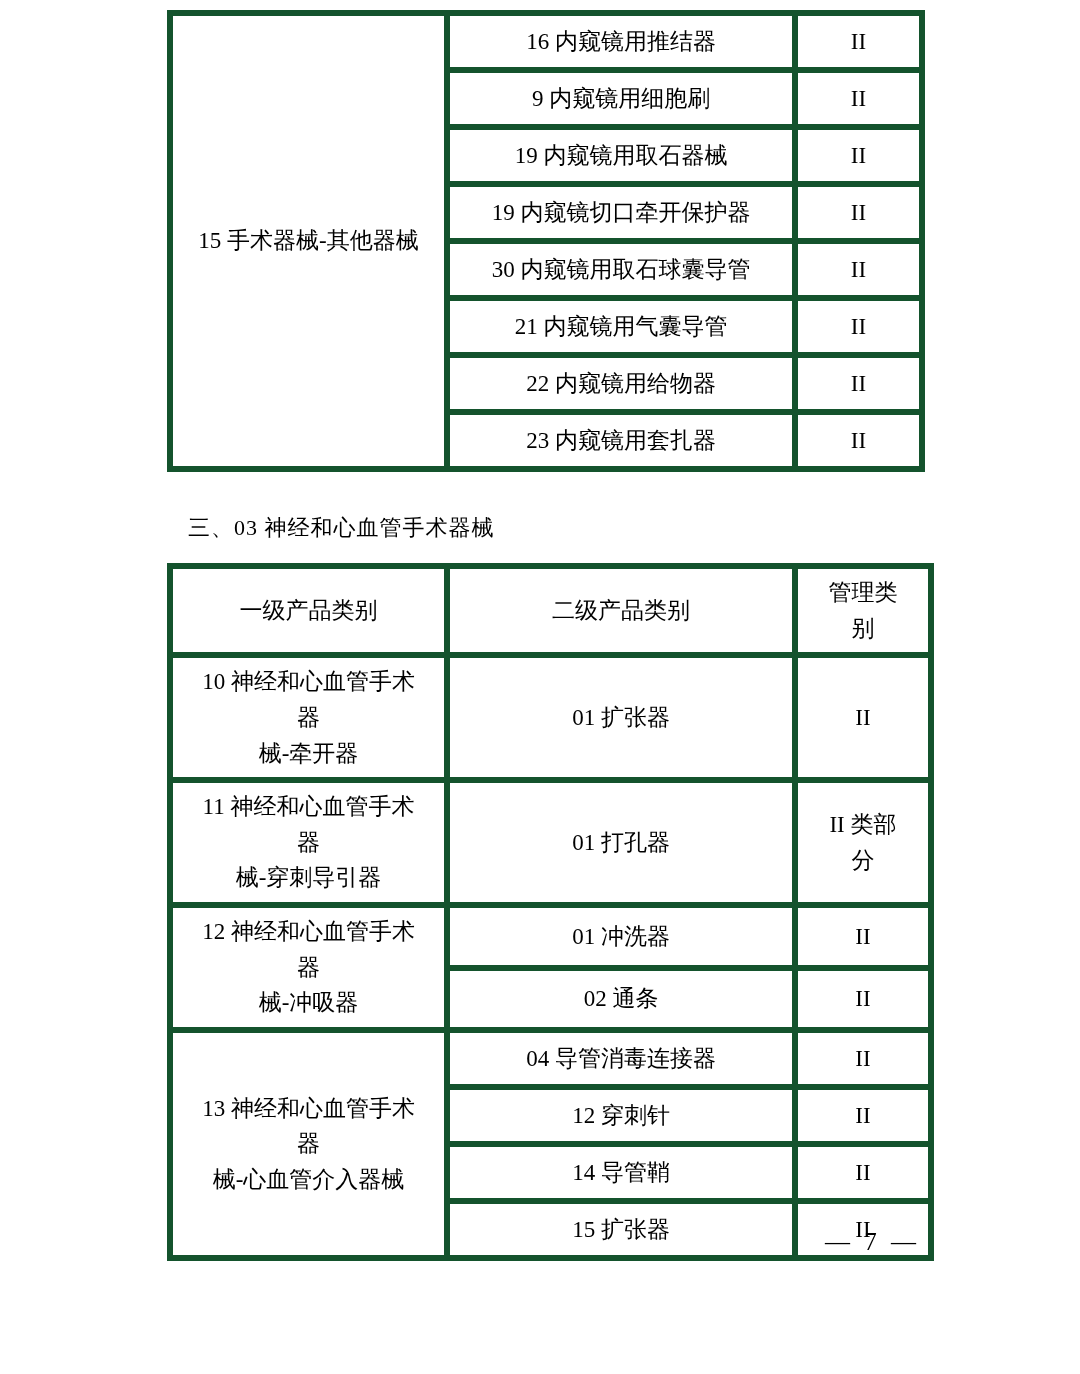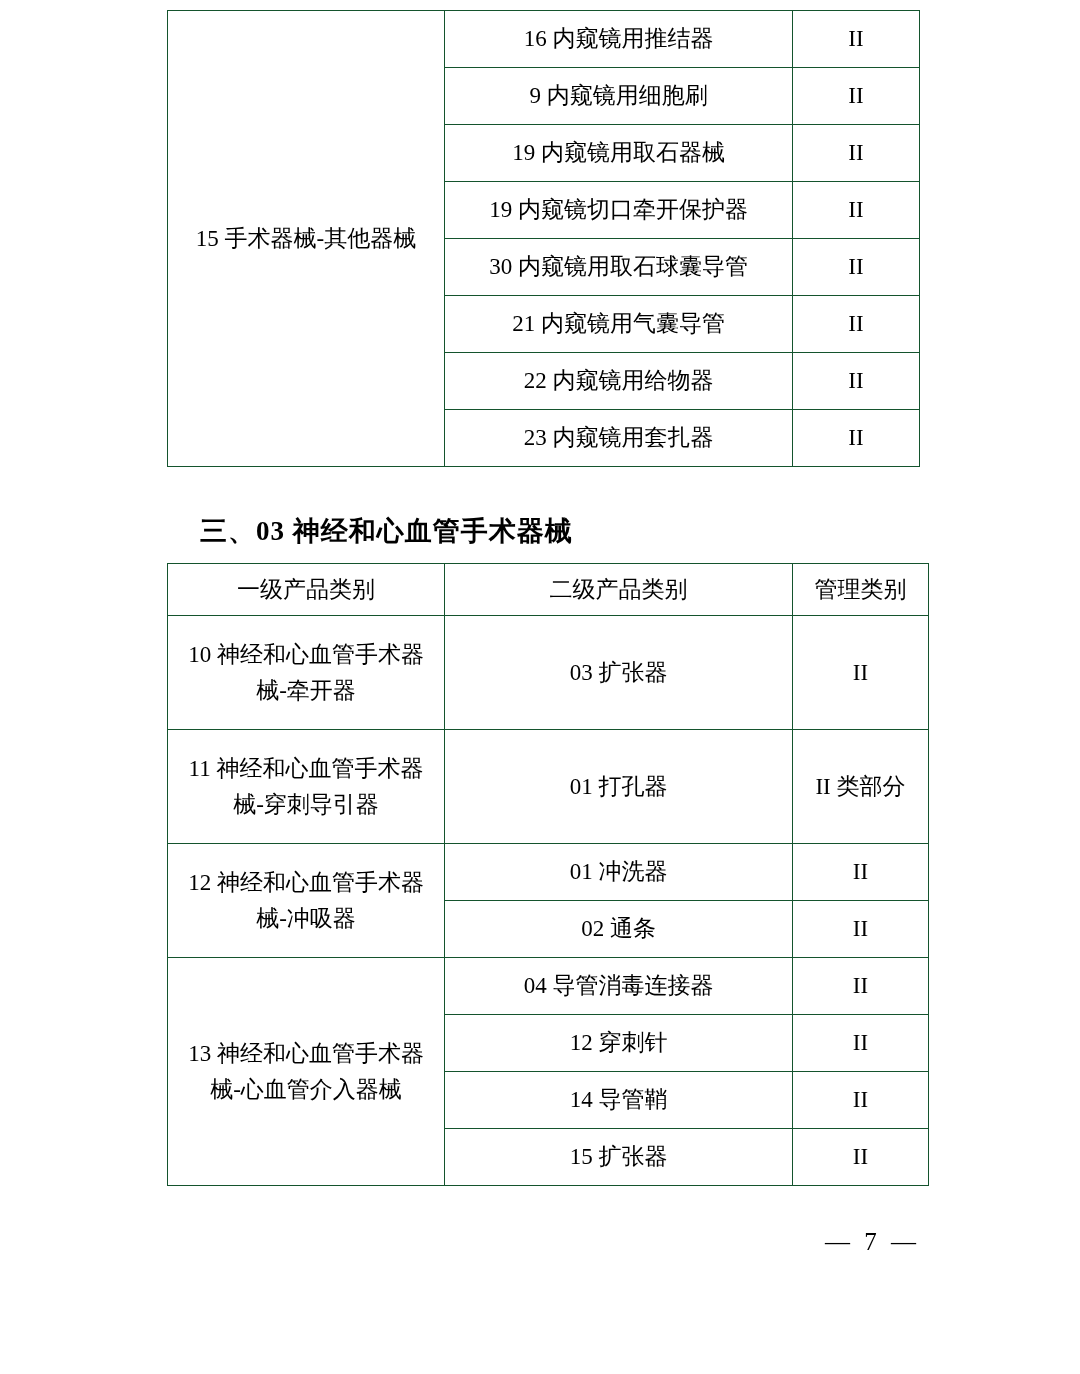--- a/index.html
+++ b/index.html
@@ -23,21 +23,21 @@
   }
 
   
   table.doc-table {
     border-collapse: collapse;
     table-layout: fixed;
     font-family: "Liberation Serif", "DejaVu Serif", serif;
   }
   table.doc-table td,
   table.doc-table th {
-    border: 1px solid #14532d;
+    border: 6px solid #14532d;
     text-align: center;
     vertical-align: middle;
     font-weight: normal;
     font-size: 23px;
     line-height: 1.55;
     padding: 6px 20px;
     box-sizing: border-box;
   }
 
   
@@ -48,24 +48,24 @@
     width: 752px;
   }
   #table-top td.col-a { width: 277px; }
   #table-top td.col-b { width: 348px; }
   #table-top td.col-c { width: 127px; }
   #table-top td { height: 57px; }
 
   
   .section-heading {
     position: absolute;
-    left: 200px;
+    left: 188px;
     top: 513px;
-    font-size: 27px;
-    font-weight: bold;
+    font-size: 22px;
+    font-weight: normal;
     letter-spacing: 1px;
     white-space: nowrap;
   }
 
   
   #table-main {
     position: absolute;
     left: 167px;
     top: 563px;
     width: 752px;
@@ -144,21 +144,21 @@
         <td class="col-a">一级产品类别</td>
         <td class="col-b">二级产品类别</td>
         <td class="col-c">管理类别</td>
       </tr>
 
       <tr>
         <td class="col-a tall2 cell-multiline">
           <span>10 神经和心血管手术器</span><br>
           <span>械-牵开器</span>
         </td>
-        <td class="col-b tall2">03 扩张器</td>
+        <td class="col-b tall2">01 扩张器</td>
         <td class="col-c tall2">II</td>
       </tr>
 
       <tr>
         <td class="col-a tall2 cell-multiline">
           <span>11 神经和心血管手术器</span><br>
           <span>械-穿刺导引器</span>
         </td>
         <td class="col-b tall2">01 打孔器</td>
         <td class="col-c tall2">II 类部分</td>

